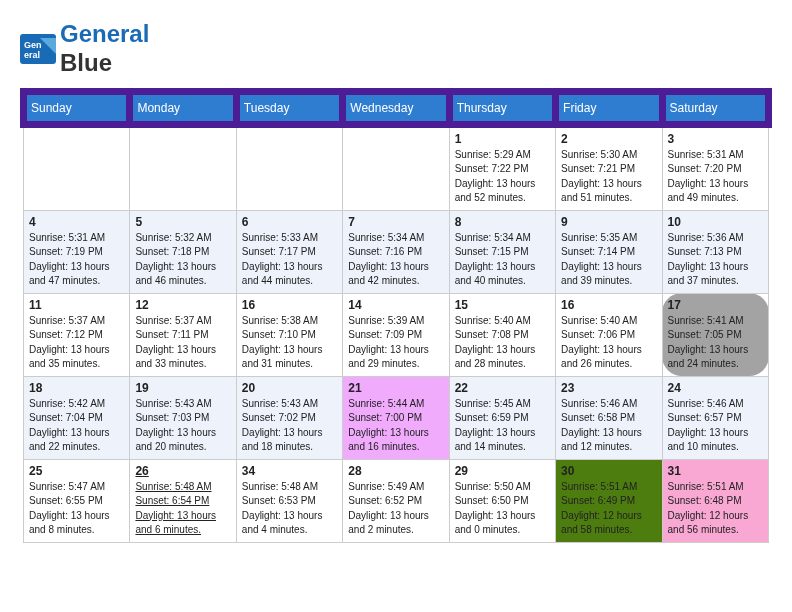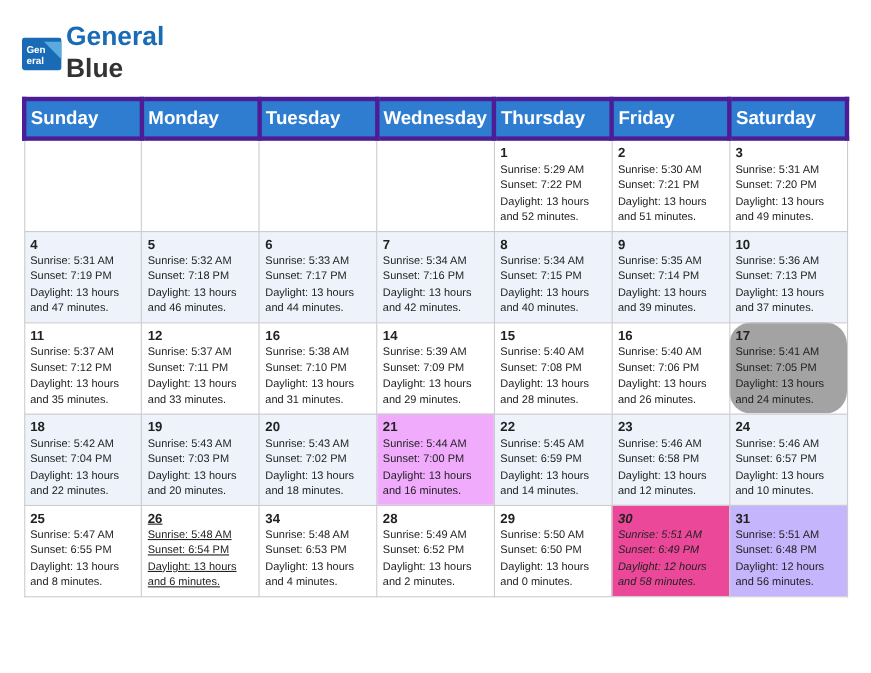--- a/index.html
+++ b/index.html
@@ -50,25 +50,25 @@
     table {
       width: 100%;
       border-collapse: collapse;
       table-layout: fixed;
     }
     thead tr {
       background-color: #2e7dd1;
     }
     thead th {
       color: #fff;
-      font-size: 17px;
-      font-weight: bold;
+      font-size: 12px;
+      font-weight: normal;
       padding: 6px 4px;
       text-align: left;
-      border: 4px solid #4c1d95;
+      border: 7px solid #4c1d95;
     }
     tbody tr {
       background: #fff;
     }
     tbody tr:nth-child(odd) {
       background: #f0f5fc;
     }
     tbody td {
       border: 1px solid #ccc;
       vertical-align: top;
@@ -250,23 +250,23 @@
           <div class="day-info">Sunrise: 5:48 AM<br>Sunset: 6:53 PM<br>Daylight: 13 hours<br>and 4 minutes.</div>
         </td>
         <td style="background: rgb(255, 255, 255);">
           <span class="day-number">28</span>
           <div class="day-info">Sunrise: 5:49 AM<br>Sunset: 6:52 PM<br>Daylight: 13 hours<br>and 2 minutes.</div>
         </td>
         <td style="background: rgb(255, 255, 255);">
           <span class="day-number">29</span>
           <div class="day-info">Sunrise: 5:50 AM<br>Sunset: 6:50 PM<br>Daylight: 13 hours<br>and 0 minutes.</div>
         </td>
-        <td style="background: #ec4899; font-style: italic;">
+        <td style="background: #4d7c0f;">
           <span class="day-number">30</span>
           <div class="day-info">Sunrise: 5:51 AM<br>Sunset: 6:49 PM<br>Daylight: 12 hours<br>and 58 minutes.</div>
         </td>
-        <td style="background: #c4b5fd; margin-top: 43px;">
+        <td style="background: #f9a8d4; margin-top: 43px;">
           <span class="day-number">31</span>
           <div class="day-info">Sunrise: 5:51 AM<br>Sunset: 6:48 PM<br>Daylight: 12 hours<br>and 56 minutes.</div>
         </td>
       </tr>
     </tbody>
 </table>
 
 </body></html>

